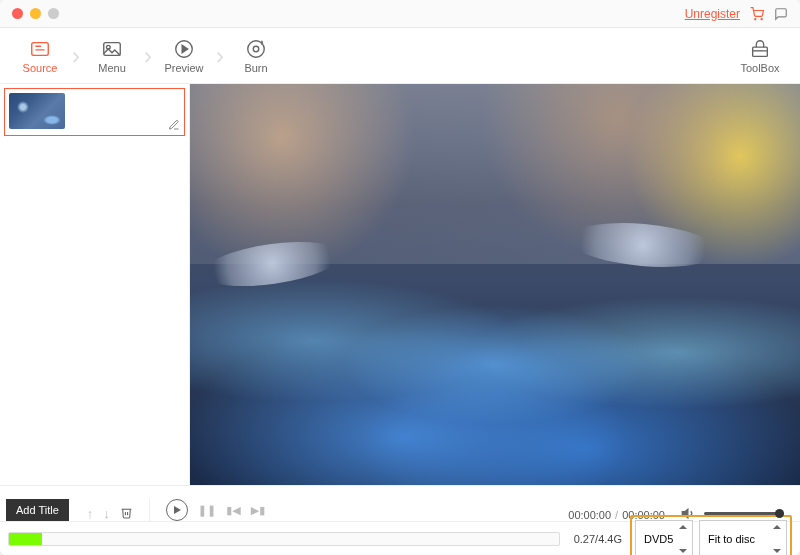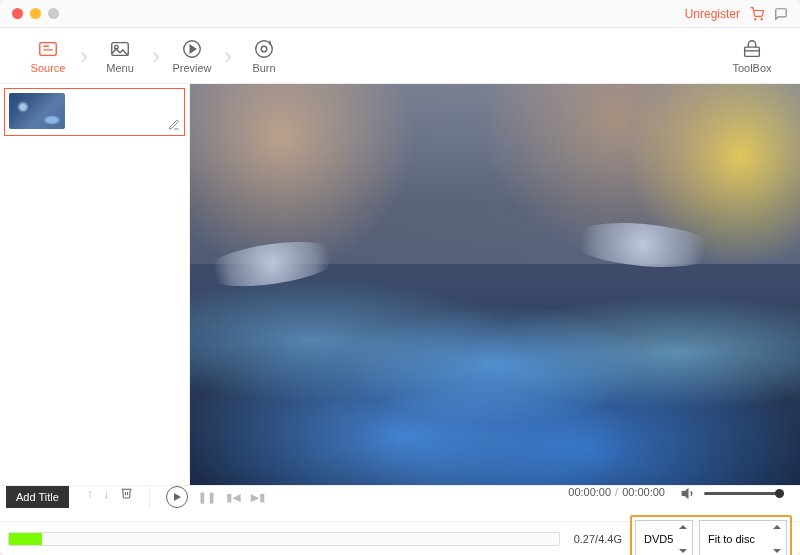--- a/index.html
+++ b/index.html
@@ -8,25 +8,25 @@
 .window { width: 800px; height: 555px; background: #fff; border-radius: 6px; overflow: hidden; box-shadow: 0 2px 10px rgba(0,0,0,0.1); display: flex; flex-direction: column; }
 
 .titlebar { height: 28px; background: #fafafa; border-bottom: 1px solid #e8e8e8; display: flex; align-items: center; padding: 0 12px; position: relative; }
 .traffic-lights { display: flex; gap: 7px; }
 .traffic-light { width: 11px; height: 11px; border-radius: 50%; }
 .tl-red { background: #ff5f57; }
 .tl-yellow { background: #febc2e; }
 .tl-green { background: #ccc; }
 .app-title { position: absolute; left: 50%; transform: translateX(-50%); font-size: 12px; color: #333; }
 .titlebar-right { margin-left: auto; display: flex; align-items: center; gap: 10px; }
-.unregister-link { color: #ff5a3c; font-size: 12px; cursor: pointer; padding-left: 24px; }
+.unregister-link { color: #ff5a3c; font-size: 12px; text-decoration: underline; cursor: pointer; padding-left: 24px; }
 .cart-icon { color: #ff5a3c; }
 .speech-icon { color: #888; }
 
-.steps-bar { height: 56px; display: flex; align-items: center; padding: 0 8px; border-bottom: 1px solid #eee; background: #fff; }
+.steps-bar { height: 56px; display: flex; align-items: center; padding: 0 0; border-bottom: 1px solid #eee; background: #fff; }
 .step { display: flex; flex-direction: column; align-items: center; justify-content: center; gap: 2px; width: 80px; font-size: 11px; color: #666; cursor: pointer; position: relative; }
 .step.active { color: #ff5a3c; }
 .step-icon { width: 22px; height: 22px; display: flex; align-items: center; justify-content: center; }
 .step-sep { color: #ddd; font-size: 24px; margin: 0 -8px; }
 .toolbox-step { margin-left: auto; }
 
 .main-area { flex: 1; display: flex; min-height: 0; }
 .clip-list { width: 190px; background: #fff; border-right: 1px solid #eee; }
 .clip-item { border: 1px solid #ff5a3c; margin: 4px; padding: 4px; display: flex; gap: 6px; align-items: flex-start; height: 48px; }
 .clip-thumb { width: 56px; height: 36px; background: linear-gradient(135deg, #2a4a7a 0%, #3a5a8a 30%, #5a7aaa 60%, #4a6a9a 100%); border-radius: 2px; position: relative; overflow: hidden; }
@@ -45,21 +45,21 @@
 .video-frame::after { content:""; position:absolute; left:0; right:0; bottom:0; height:60%; background:
   radial-gradient(ellipse at 20% 40%, rgba(120,200,255,0.5) 0%, transparent 30%),
   radial-gradient(ellipse at 50% 50%, rgba(100,180,255,0.6) 0%, transparent 35%),
   radial-gradient(ellipse at 80% 45%, rgba(140,220,255,0.5) 0%, transparent 30%),
   radial-gradient(ellipse at 35% 80%, rgba(80,160,255,0.7) 0%, transparent 40%),
   radial-gradient(ellipse at 65% 85%, rgba(60,140,240,0.7) 0%, transparent 40%); }
 .cymbal { position:absolute; border-radius:50%; background: radial-gradient(circle, rgba(200,210,230,0.9) 0%, rgba(150,160,180,0.6) 60%, transparent 80%); }
 .cymb1 { left: 2%; top: 40%; width: 140px; height: 40px; transform: rotate(-8deg); }
 .cymb2 { left: 62%; top: 35%; width: 150px; height: 42px; transform: rotate(5deg); }
 
-.bottom-bar { height: 36px; border-top: 1px solid #eee; display: flex; align-items: flex-start; background: #fff; }
+.bottom-bar { height: 36px; border-top: 1px solid #eee; display: flex; align-items: flex-end; background: #fff; }
 .add-title-btn { background: #333; color: #fff; font-size: 11px; padding: 5px 10px; margin-left: 6px; border: none; cursor: pointer; }
 .bb-icons { display: flex; gap: 10px; margin-left: 18px; color: #bbb; font-size: 13px; }
 .bb-icons .enabled { color: #666; }
 .bb-divider { width: 1px; height: 22px; background: #eee; margin: 0 10px 0 16px; }
 
 .play-controls { display: flex; align-items: center; gap: 10px; margin-left: 6px; }
 .play-btn { width: 22px; height: 22px; border: 1.5px solid #666; border-radius: 50%; display: flex; align-items: center; justify-content: center; cursor: pointer; }
 .play-triangle { width: 0; height: 0; border-left: 7px solid #666; border-top: 4px solid transparent; border-bottom: 4px solid transparent; margin-left: 2px; }
 .pc-icon { color: #bbb; font-size: 11px; cursor: pointer; }
 

